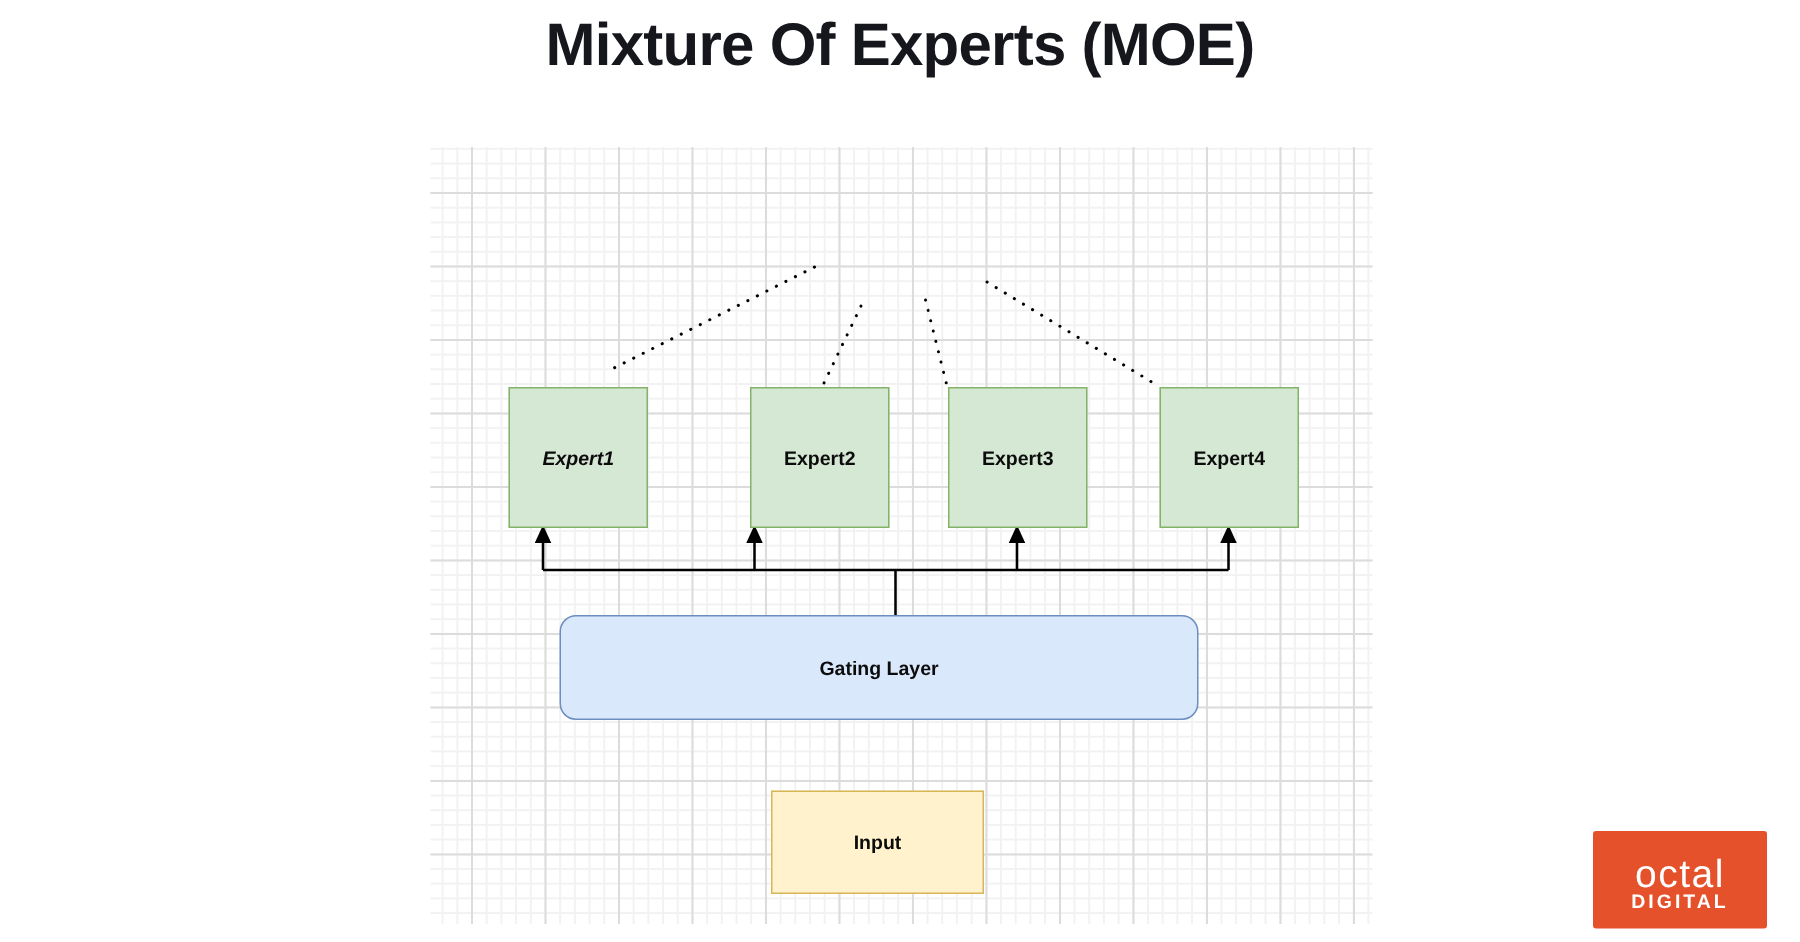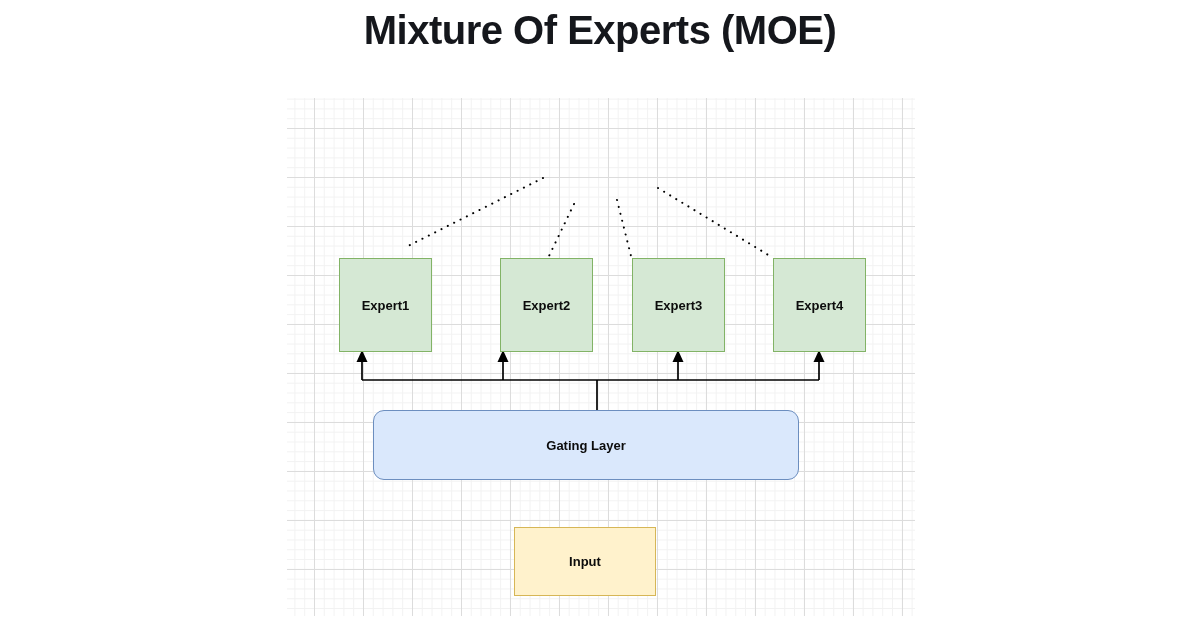--- a/index.html
+++ b/index.html
@@ -37,21 +37,21 @@
     box-sizing:border-box;
   }
   .node-output{
     left:246px;top:10px;width:140px;height:87px;border-radius:50%;
     background:#E1D5E7;border:1px solid #9673A6;
   }
   .node-expert{
     top:160px;width:93px;height:94px;
     background:#D5E8D4;border:1px solid #82B366;
   }
-  .expert-1{left:52px;}
+  .expert-1{left:52px;font-style:italic;}
   .expert-2{left:193px;margin-left:20px;}
   .expert-3{left:345px;}
   .expert-4{left:486px;}
   .node-gating{
     left:86px;top:312px;width:426px;height:70px;border-radius:11px;
     background:#DAE8FC;border:1.5px solid #6C8EBF;
   }
   .node-input{
     left:227px;top:429px;width:142px;height:69px;
     background:#FFF2CC;border:1.5px solid #D6B656;align-items:center;
@@ -124,14 +124,18 @@
     <div class="node node-gating">
       <span>Gating Layer</span>
     </div>
 
     <div class="node node-input">
       <span>Input</span>
     </div>
 
   </div>
 
+  <div class="logo">
+    <div class="logo-word">octal</div>
+    <div class="logo-sub">DIGITAL</div>
+  </div>
 
 </div>
 
 </body></html>

